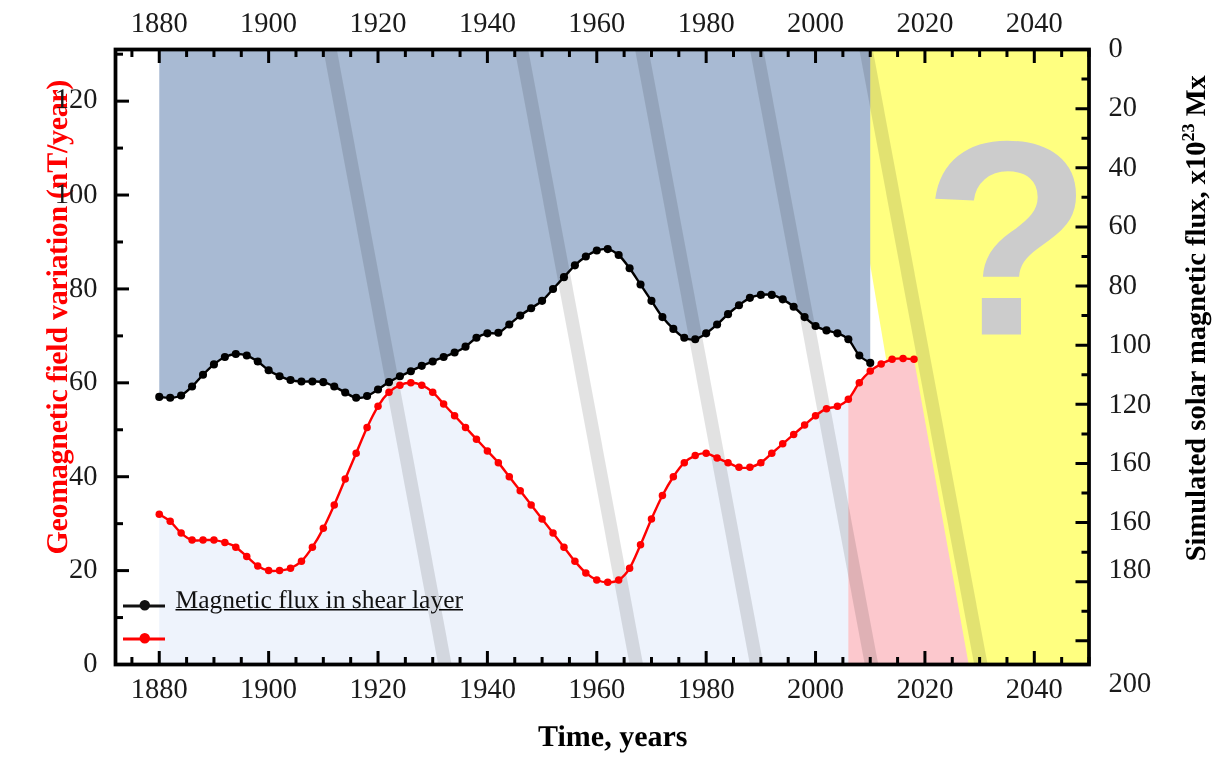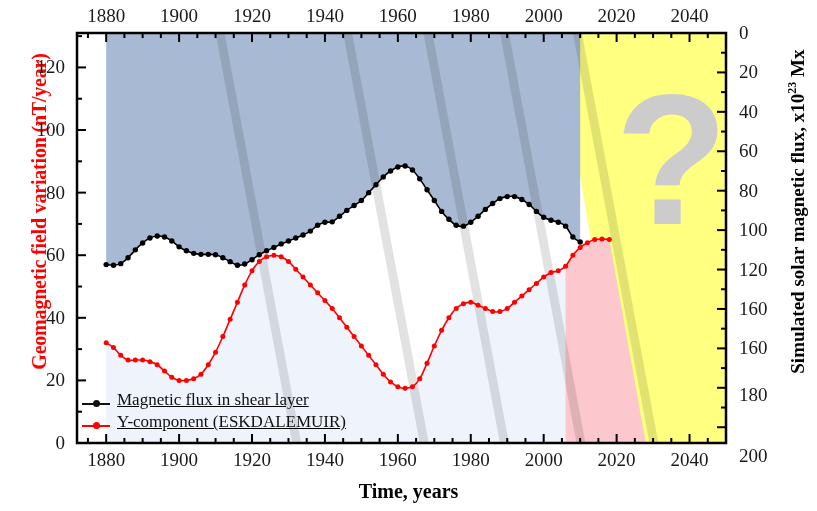--- a/index.html
+++ b/index.html
@@ -352,21 +352,20 @@
         <span class="ln" style="background:#111"></span>
         <span class="dt" style="background:#111"></span>
       </span>
       <span class="legend-txt">Magnetic flux in shear layer</span>
     </div>
     <div class="legend-row">
       <span class="legend-key">
         <span class="ln" style="background:#ff0000"></span>
         <span class="dt" style="background:#ff0000"></span>
       </span>
-      <span class="legend-txt">Y-component (ESKDALEMUIR)</span>
     </div>
   </div>
 
   <div class="ytitle-left">Geomagnetic field variation (nT/year)</div>
 
   <div class="ytitle-right"><span>Simulated solar magnetic flux, x10</span><sup>23</sup><span> Mx</span></div>
 
   <div class="xtitle">Time, years</div>
 
   <div id="lab-top">
@@ -403,16 +402,16 @@
   <div id="lab-right">
       <div class="tlab right" style="left: 739px; top: 33px;">0</div>
       <div class="tlab right" style="left: 739px; top: 72.4231px;">20</div>
       <div class="tlab right" style="left: 739px; top: 111.846px;">40</div>
       <div class="tlab right" style="left: 739px; top: 151.269px;">60</div>
       <div class="tlab right" style="left: 739px; top: 190.692px;">80</div>
       <div class="tlab right" style="left: 739px; top: 230.115px;">100</div>
       <div class="tlab right" style="left: 739px; top: 269.538px;">120</div>
       <div class="tlab right" style="left: 739px; top: 308.962px;">160</div>
       <div class="tlab right" style="left: 739px; top: 348.385px;">160</div>
-      <div class="tlab right" style="left: 739px; top: 395px;">180</div>
+      <div class="tlab right" style="left: 739px; top: 380px;">180</div>
       <div class="tlab right" style="left: 739px; top: 427.231px; margin-top: 29px;">200</div>
     </div>
 </div>
 
 </body></html>

